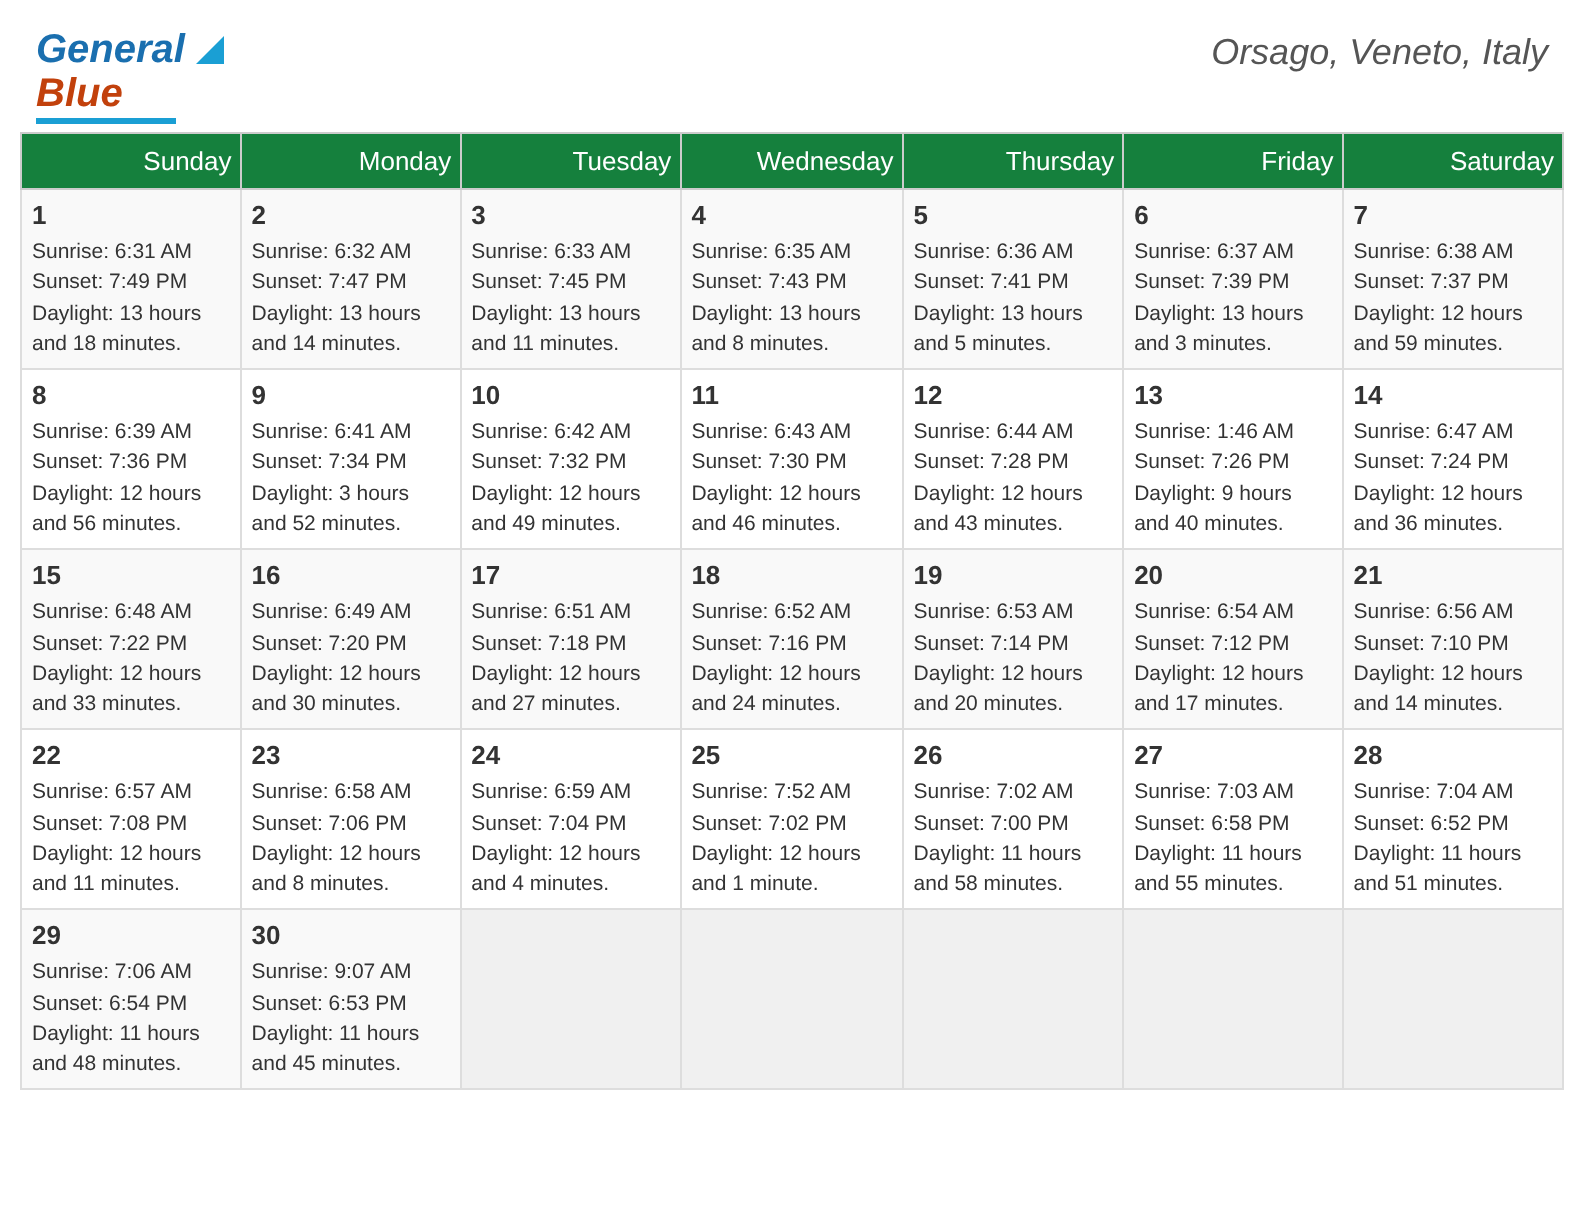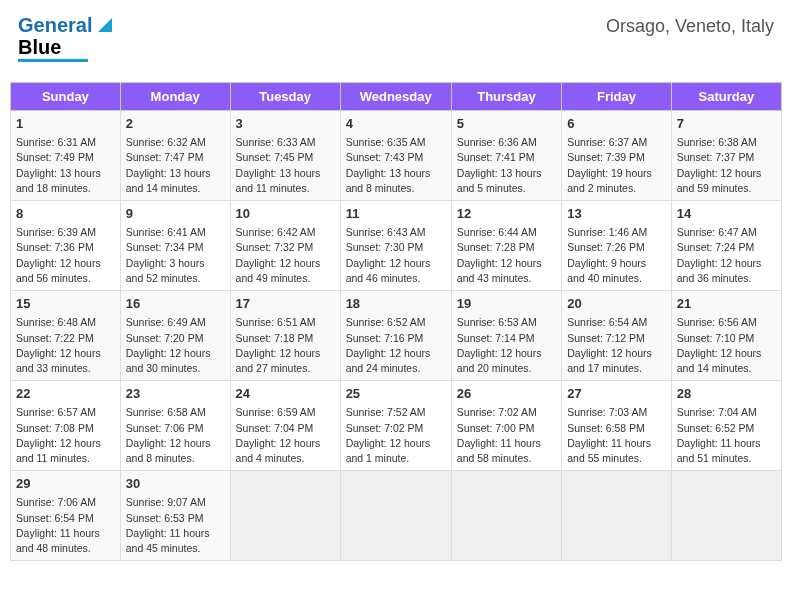--- a/index.html
+++ b/index.html
@@ -7,22 +7,23 @@
       font-family: Arial, sans-serif;
       background: #fff;
       width: 792px;
       min-height: 612px;
       padding: 10px;
     }
     .header {
       display: flex;
       align-items: flex-start;
       justify-content: space-between;
-      margin-bottom: 16px;
+      margin-bottom: 0;
       padding: 4px 8px;
+      font-style: italic;
     }
     .logo {
       display: flex;
       flex-direction: column;
       align-items: flex-start;
     }
     .logo-text {
       font-size: 20px;
       font-weight: bold;
       color: #333;
@@ -49,26 +50,26 @@
       font-size: 18px;
       color: #555;
       margin-top: 2px;
     }
     .calendar {
       width: 100%;
       border-collapse: collapse;
       font-size: 11px;
     }
     .calendar thead th {
-      background: #8b5cf6;
+      background: #15803d;
       color: #fff;
       padding: 6px 4px;
-      text-align: center;
+      text-align: right;
       font-size: 13px;
-      font-weight: bold;
+      font-weight: normal;
       border: 1px solid #ccc;
     }
     .calendar tbody td {
       vertical-align: top;
       padding: 4px 5px;
       border: 1px solid #ddd;
       width: 113px;
       min-height: 70px;
       background: #fff;
       color: #333;
@@ -102,21 +103,21 @@
   <div class="logo">
     <div style="display:flex; align-items:center;">
       <span class="logo-text">
         <span style="color:#1a6faf;">General</span>
       </span>
       <svg width="22" height="22" viewBox="0 0 22 22" style="margin-left:2px;">
         <polygon points="4,18 18,18 18,4" fill="#1a9fd4"></polygon>
       </svg>
     </div>
     <div style="display:flex; align-items:center;">
-      <span class="logo-text" style="color:#000000;">Blue</span>
+      <span class="logo-text" style="color:#c2410c;">Blue</span>
     </div>
     <div class="logo-line"></div>
   </div>
   <div class="title-area">
     <div class="location">Orsago, Veneto, Italy</div>
   </div>
 </div>
 
 <table class="calendar">
   <thead>
@@ -147,21 +148,21 @@
         <td>
           <span class="day-num">4</span>
           <div class="day-info"><span>Sunrise: 6:35 AM</span><br><span>Sunset: 7:43 PM</span><br><span>Daylight: 13 hours and 8 minutes.</span></div>
         </td>
         <td>
           <span class="day-num">5</span>
           <div class="day-info"><span>Sunrise: 6:36 AM</span><br><span>Sunset: 7:41 PM</span><br><span>Daylight: 13 hours and 5 minutes.</span></div>
         </td>
         <td>
           <span class="day-num">6</span>
-          <div class="day-info"><span>Sunrise: 6:37 AM</span><br><span>Sunset: 7:39 PM</span><br><span>Daylight: 19 hours and 2 minutes.</span></div>
+          <div class="day-info"><span>Sunrise: 6:37 AM</span><br><span>Sunset: 7:39 PM</span><br><span>Daylight: 13 hours and 3 minutes.</span></div>
         </td>
         <td>
           <span class="day-num">7</span>
           <div class="day-info"><span>Sunrise: 6:38 AM</span><br><span>Sunset: 7:37 PM</span><br><span>Daylight: 12 hours and 59 minutes.</span></div>
         </td>
       </tr>
       <tr>
         <td>
           <span class="day-num">8</span>
           <div class="day-info"><span>Sunrise: 6:39 AM</span><br><span>Sunset: 7:36 PM</span><br><span>Daylight: 12 hours and 56 minutes.</span></div>

